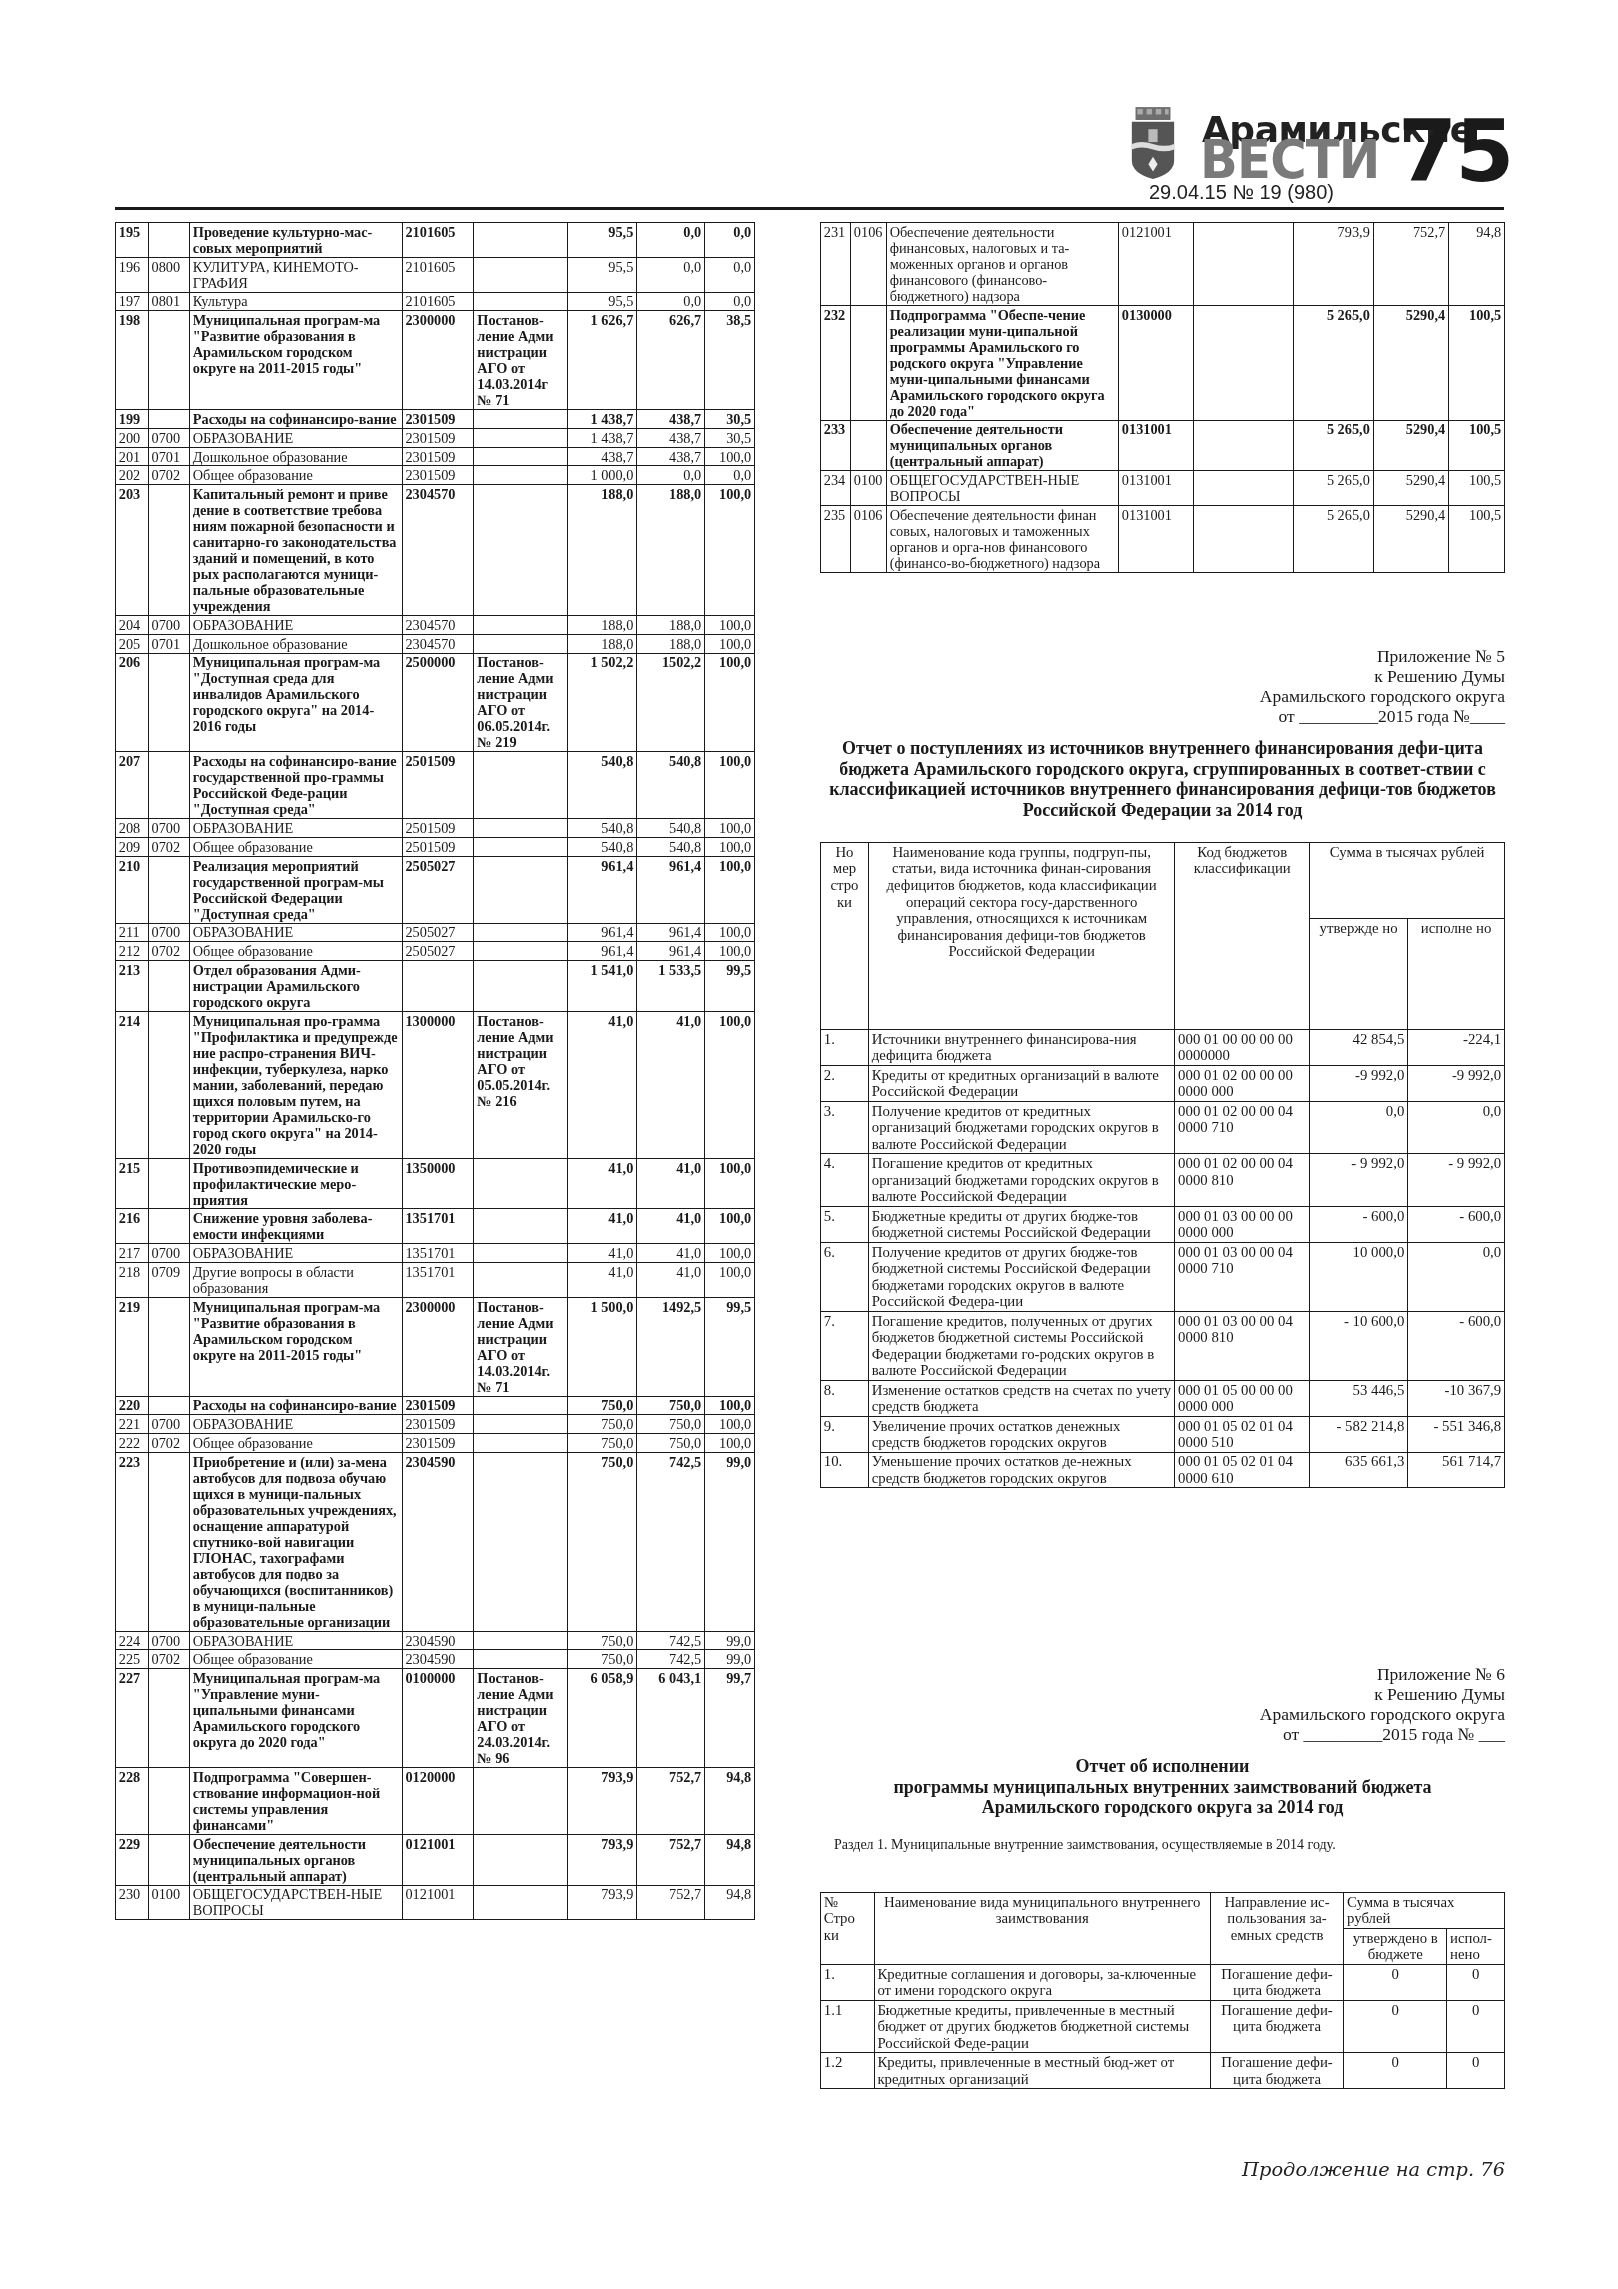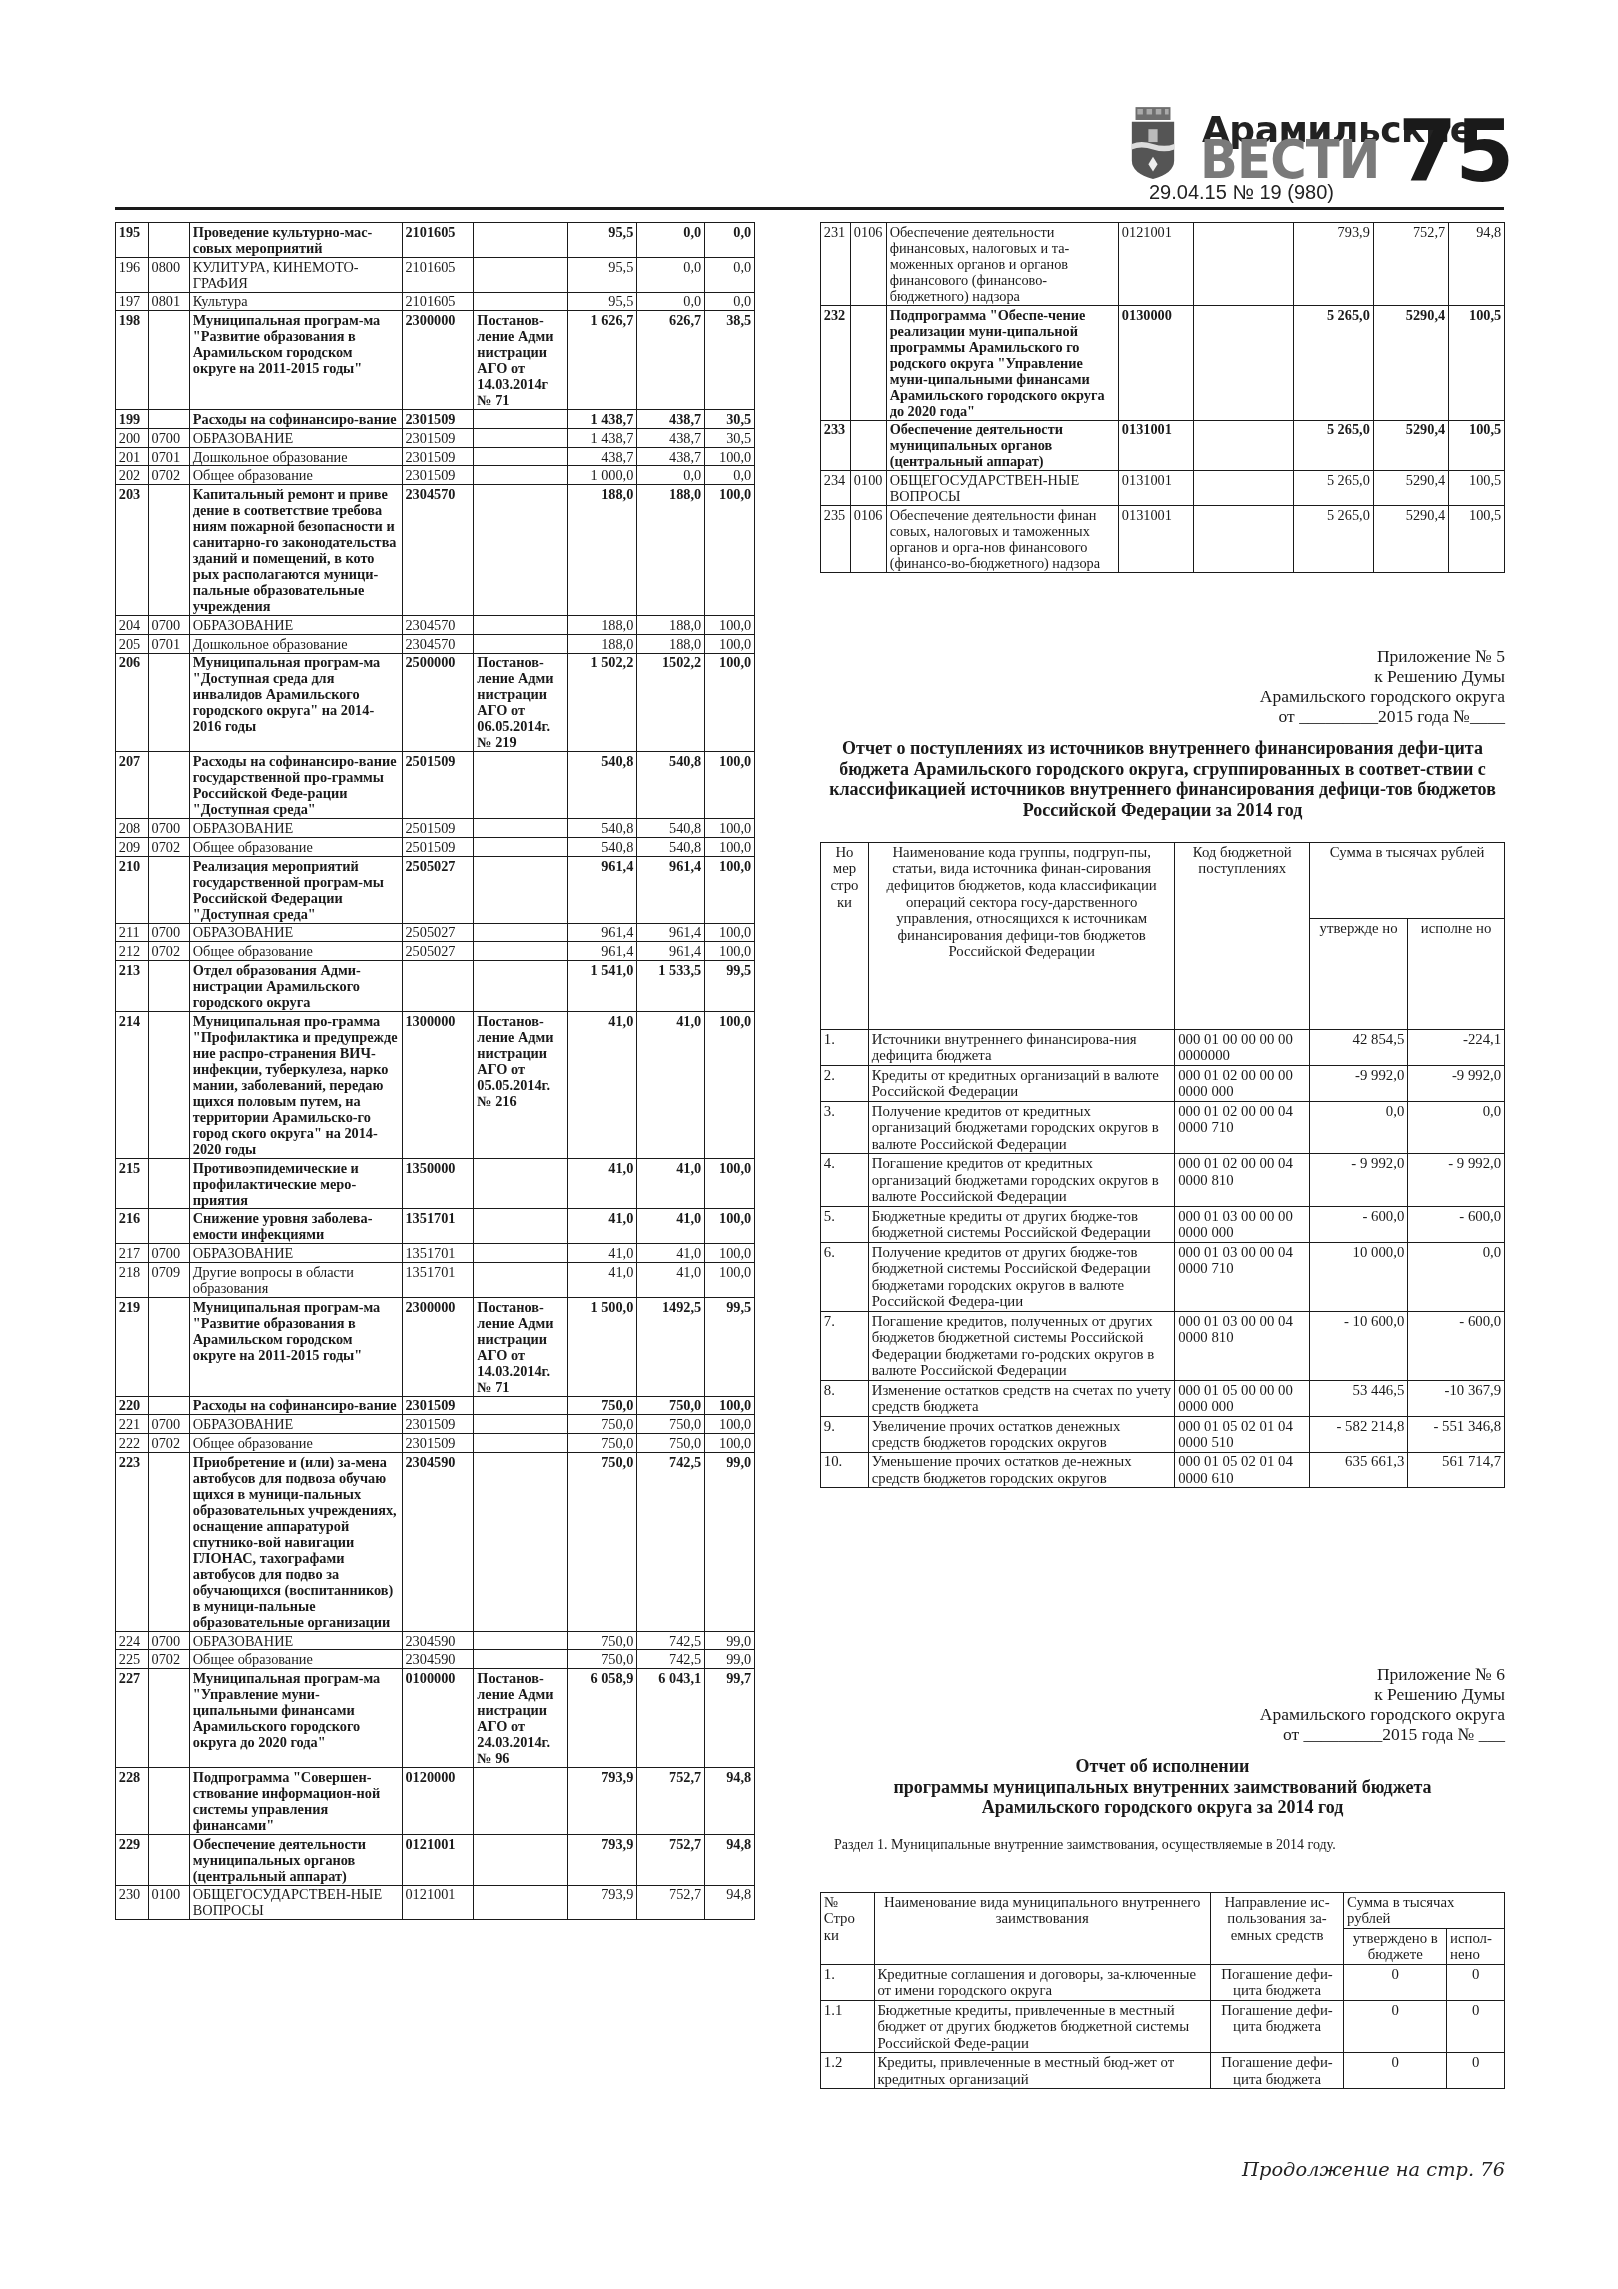--- a/index.html
+++ b/index.html
@@ -524,21 +524,21 @@
       <col class="c1">
       <col class="c2">
       <col class="c3">
       <col class="c4">
       <col class="c5">
     </colgroup>
   <thead>
     <tr style="height:76px">
       <th rowspan="2">Но мер стро ки</th>
       <th rowspan="2">Наименование кода группы, подгруп-пы, статьи, вида источника финан-сирования дефицитов бюджетов, кода классификации операций сектора госу-дарственного управления, относящихся к источникам финансирования дефици-тов бюджетов Российской Федерации</th>
-      <th rowspan="2">Код бюджетной поступлениях</th>
+      <th rowspan="2">Код бюджетов классификации</th>
       <th colspan="2">Сумма в тысячах рублей</th>
     </tr>
     <tr style="height:111px">
       <th>утвержде но</th>
       <th>исполне но</th>
     </tr>
   </thead>
   <tbody>
       <tr>
         <td>1.</td>

